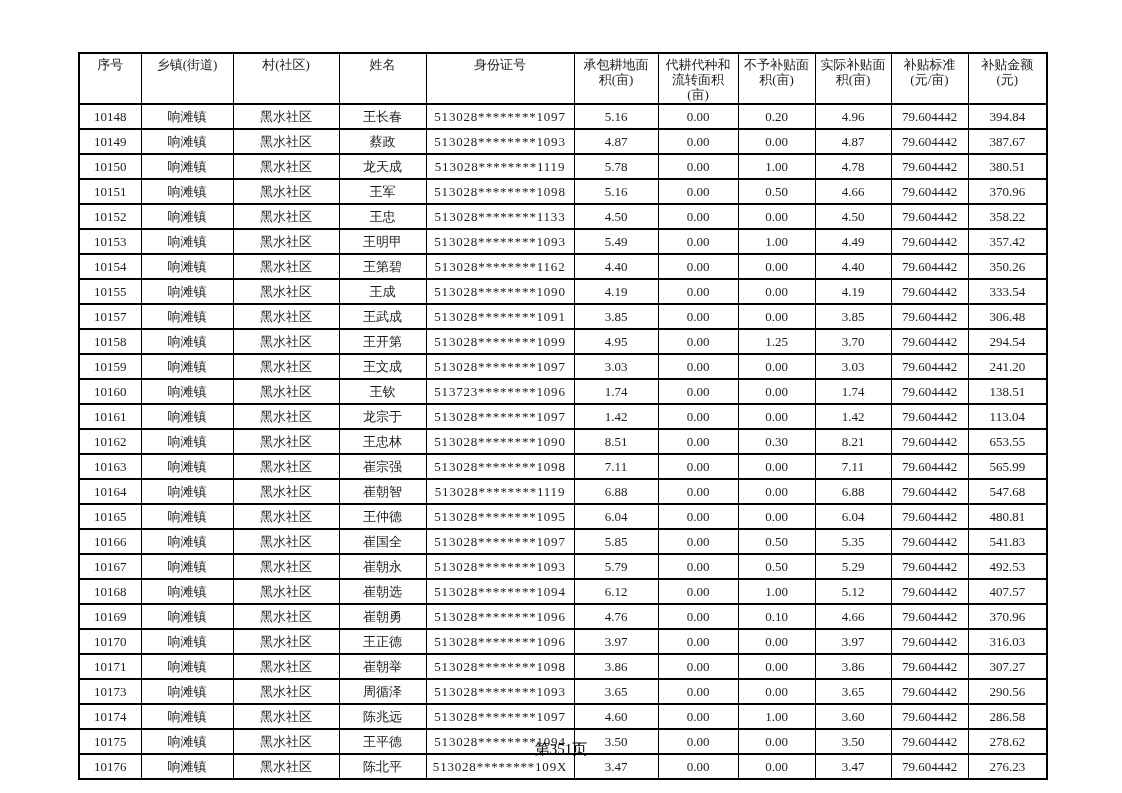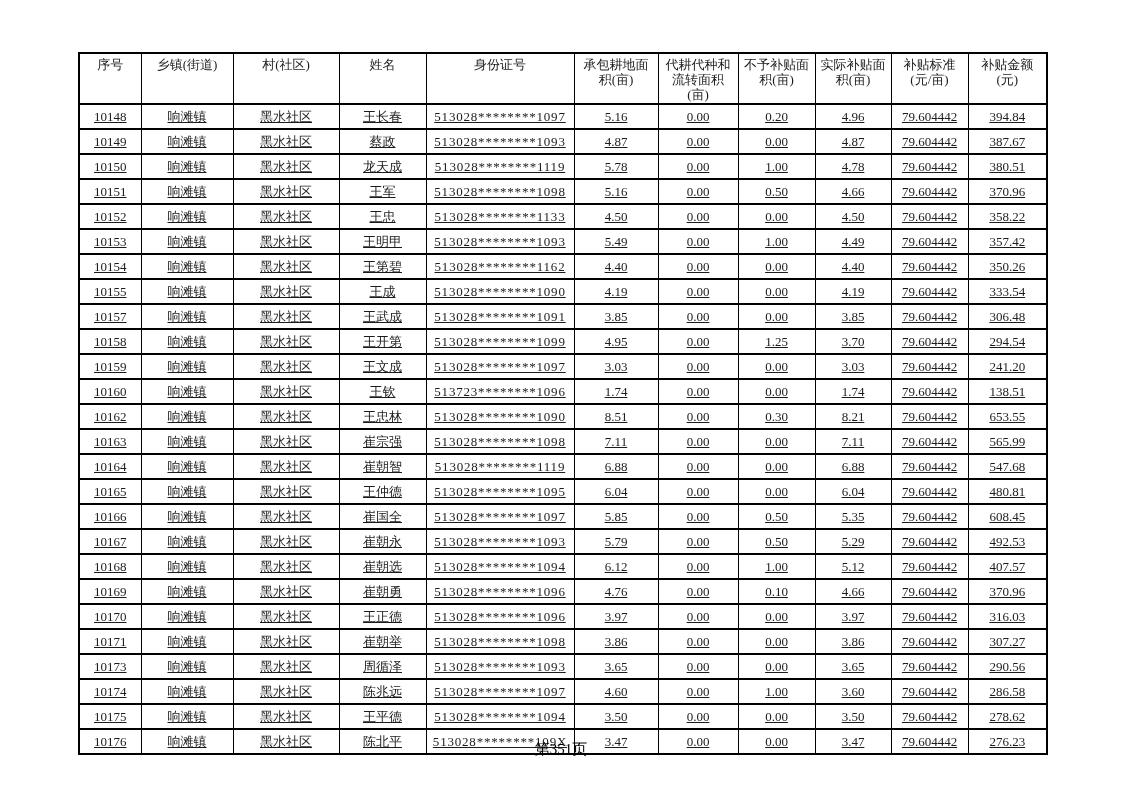--- a/index.html
+++ b/index.html
@@ -41,21 +41,20 @@
   .subsidy-table th {
     vertical-align: top;
     padding-top: 3px;
     font-size: 13px;
     line-height: 15px;
     white-space: pre-line;
     margin-top: 24px;
   }
   .subsidy-table tbody tr {
     height: 25px;
-    text-decoration: underline;
   }
   .subsidy-table td {
     vertical-align: middle;
     font-size: 13px;
     line-height: 14px;
     white-space: nowrap;
   }
   .subsidy-table td.id-cell {
     letter-spacing: 0.8px;
   }
@@ -261,20 +260,33 @@
           <td>王钦</td>
           <td class="id-cell">513723********1096</td>
           <td>1.74</td>
           <td>0.00</td>
           <td>0.00</td>
           <td>1.74</td>
           <td>79.604442</td>
           <td>138.51</td>
         </tr>
         <tr>
+          <td>10161</td>
+          <td>响滩镇</td>
+          <td>黑水社区</td>
+          <td>龙宗于</td>
+          <td class="id-cell">513028********1097</td>
+          <td>1.42</td>
+          <td>0.00</td>
+          <td>0.00</td>
+          <td>1.42</td>
+          <td>79.604442</td>
+          <td>113.04</td>
+        </tr>
+        <tr>
           <td>10162</td>
           <td>响滩镇</td>
           <td>黑水社区</td>
           <td>王忠林</td>
           <td class="id-cell">513028********1090</td>
           <td>8.51</td>
           <td>0.00</td>
           <td>0.30</td>
           <td>8.21</td>
           <td>79.604442</td>
@@ -323,21 +335,21 @@
           <td>10166</td>
           <td>响滩镇</td>
           <td>黑水社区</td>
           <td>崔国全</td>
           <td class="id-cell">513028********1097</td>
           <td>5.85</td>
           <td>0.00</td>
           <td>0.50</td>
           <td>5.35</td>
           <td>79.604442</td>
-          <td>608.45</td>
+          <td>541.83</td>
         </tr>
         <tr>
           <td>10167</td>
           <td>响滩镇</td>
           <td>黑水社区</td>
           <td>崔朝永</td>
           <td class="id-cell">513028********1093</td>
           <td>5.79</td>
           <td>0.00</td>
           <td>0.50</td>

